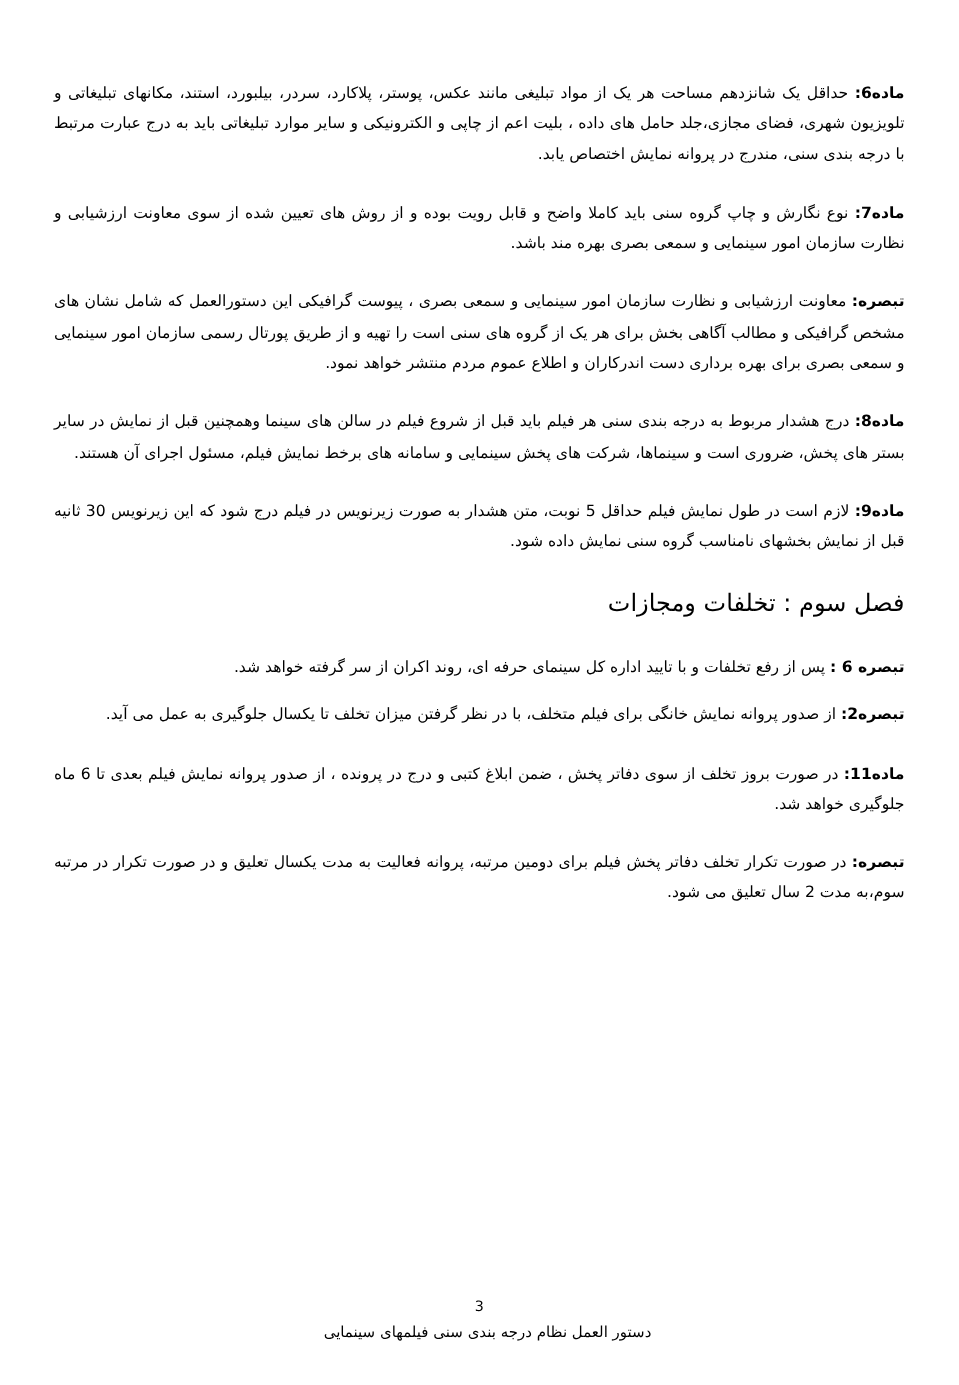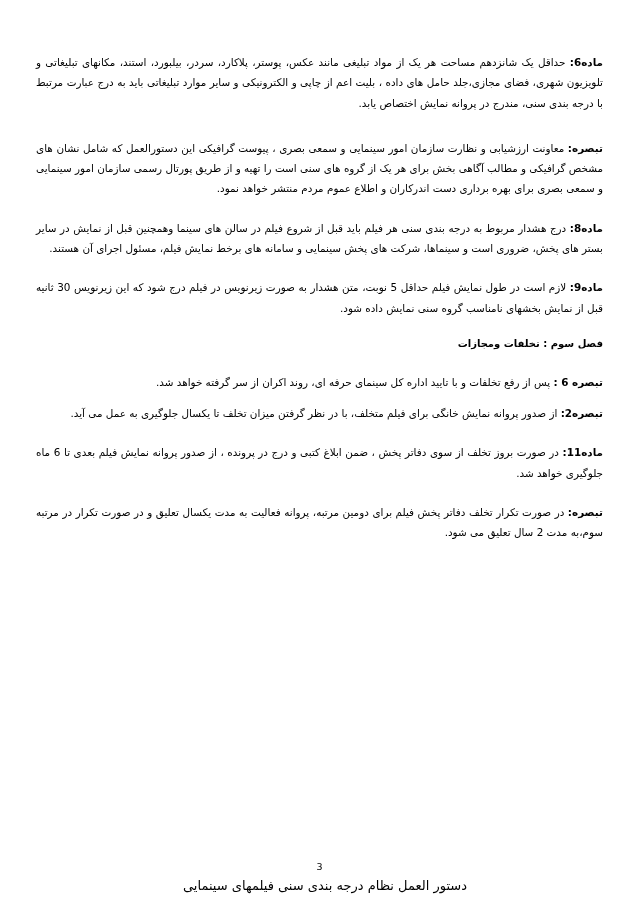--- a/index.html
+++ b/index.html
@@ -38,42 +38,42 @@
     line-height: 1.95;
   }
   .para.tight {
     margin-bottom: 11px;
   }
   .lead {
     font-weight: bold;
   }
   .section-heading {
     margin: 18px 0 14px 0;
-    font-size: 10px;
-    font-weight: bold;
+    font-size: 16px;
+    font-weight: normal;
     direction: rtl;
     text-align: center;
     line-height: 1.6;
   }
   .spacer-sm { height: 6px; }
   .footer {
     position: absolute;
     bottom: 26px;
     left: 0;
     right: 0;
     text-align: center;
     direction: rtl;
   }
   .page-number {
     font-size: 9.5px;
     line-height: 1.5;
     margin-bottom: 2px;
   }
   .footer-line {
-    font-size: 13px;
+    font-size: 10px;
     line-height: 1.6;
     padding-left: 11px;
   }
   .footer-code {
     font-size: 7.6px;
     line-height: 1.6;
   }
 </style>
 </head>
 <body>
@@ -81,20 +81,23 @@
 <div class="page">
 
   <div class="body-text">
 
     <p class="para">
       <span class="lead">ماده6:</span><span> حداقل یک شانزدهم مساحت هر یک از مواد تبلیغی مانند عکس، پوستر، پلاکارد، سردر، بیلبورد، استند، مکانهای تبلیغاتی و تلویزیون شهری، فضای مجازی،جلد حامل های داده ، بلیت اعم از چاپی و الکترونیکی و سایر موارد تبلیغاتی باید به درج عبارت مرتبط با درجه بندی سنی، مندرج در پروانه نمایش اختصاص یابد.</span>
     </p>
 
     <div class="spacer-sm"></div>
 
+    <p class="para">
+      <span class="lead">ماده7:</span><span> نوع نگارش و چاپ گروه سنی باید کاملا واضح و قابل رویت بوده و از روش های تعیین شده از سوی معاونت ارزشیابی و نظارت سازمان امور سینمایی و سمعی بصری بهره مند باشد.</span>
+    </p>
 
     <div class="spacer-sm"></div>
 
     <p class="para">
       <span class="lead">تبصره:</span><span> معاونت ارزشیابی و نظارت سازمان امور سینمایی و سمعی بصری ، پیوست گرافیکی این دستورالعمل که شامل نشان های مشخص گرافیکی و مطالب آگاهی بخش برای هر یک از گروه های سنی است را تهیه و از طریق پورتال رسمی سازمان امور سینمایی و سمعی بصری برای بهره برداری دست اندرکاران و اطلاع عموم مردم منتشر خواهد نمود.</span>
     </p>
 
     <div class="spacer-sm"></div>
 
     <p class="para">

